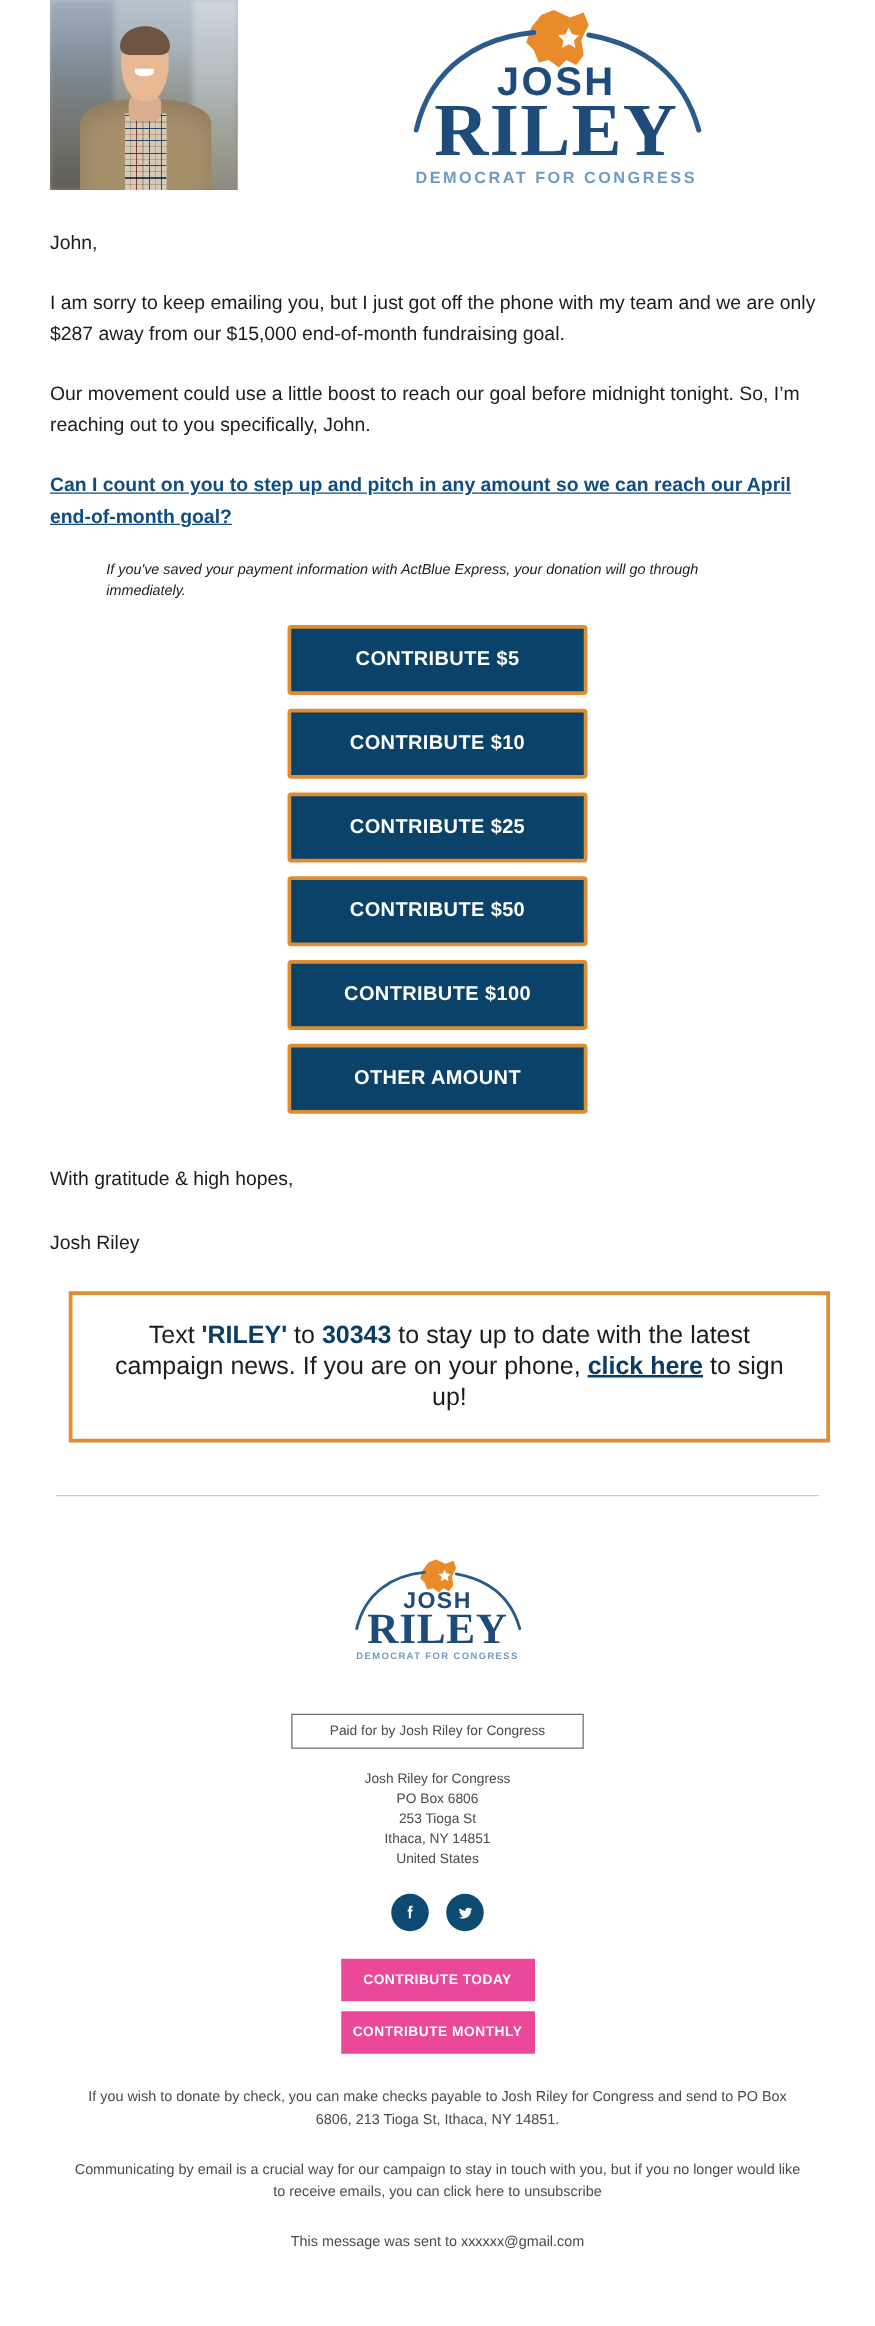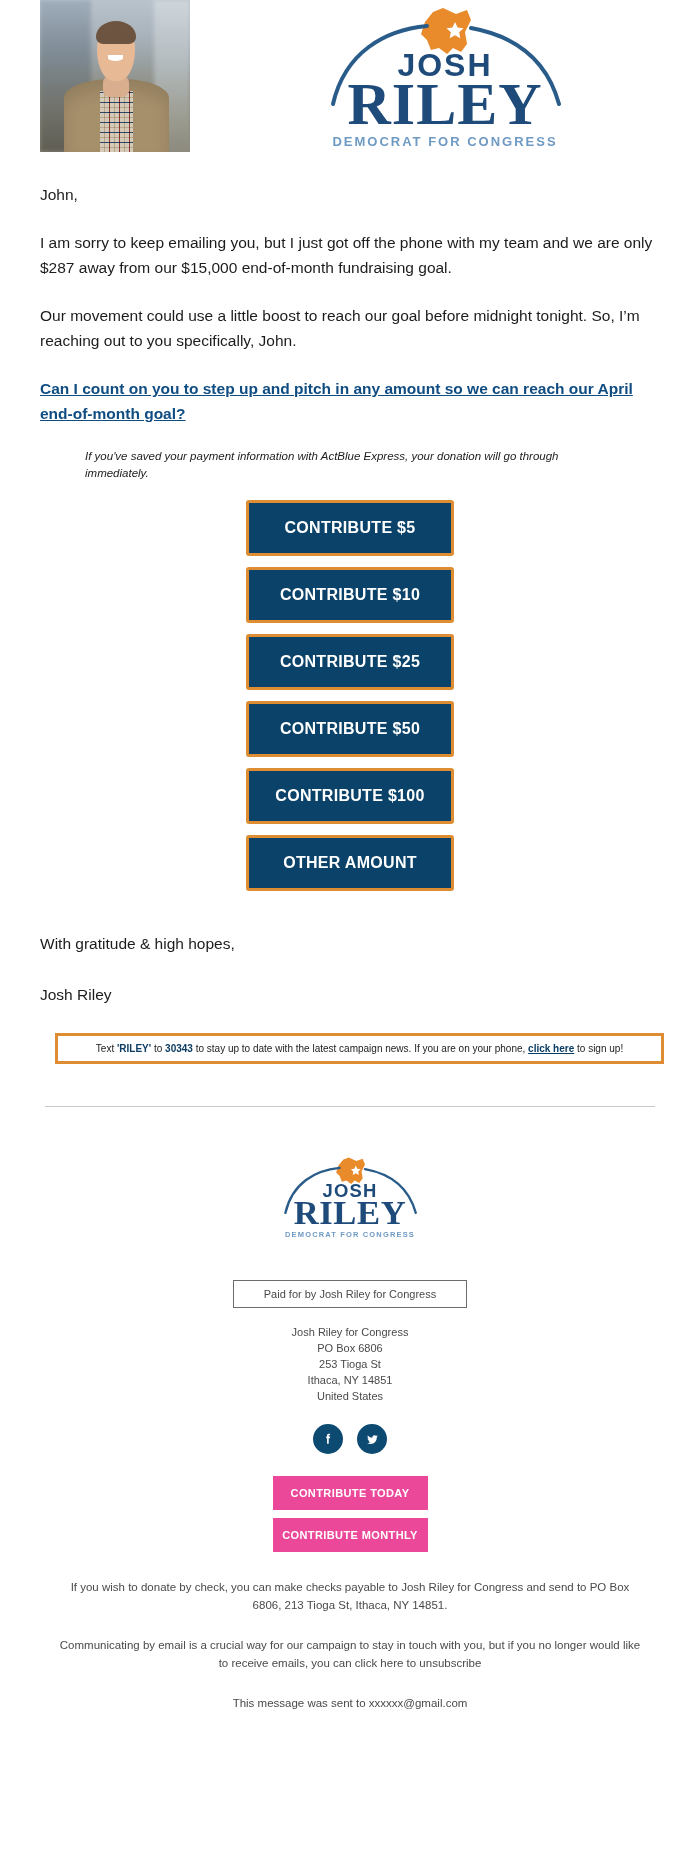--- a/index.html
+++ b/index.html
@@ -153,21 +153,21 @@
   .btn-stack {
     display: flex;
     flex-direction: column;
     align-items: center;
     gap: 11px;
     margin-bottom: 26px;
   }
   .contribute-btn {
     display: block;
     box-sizing: border-box;
-    width: 208px;
+    width: 240px;
     padding: 16px 0;
     background: #0a4269;
     border: 3px solid #de8d33;
     border-radius: 3px;
     color: #ffffff;
     font-size: 16px;
     font-weight: bold;
     letter-spacing: .3px;
     text-align: center;
     text-decoration: none;
@@ -185,23 +185,23 @@
     line-height: 25px;
     margin: 0 0 26px 0;
     color: #1c1c1c;
   }
 
   
   .sms-box {
     box-sizing: border-box;
     margin: 6px 36px 0 55px;
     border: 3px solid #de8d33;
-    padding: 0 22px;
-    text-align: center;
-    font-size: 10px;
+    padding: 20px 22px;
+    text-align: center;
+    font-size: 20px;
     line-height: 25px;
     color: #1c1c1c;
   }
   .sms-box b { color: #0b3c63; }
   .sms-box a {
     color: #0b3c63;
     font-weight: bold;
     text-decoration: underline;
   }
 

